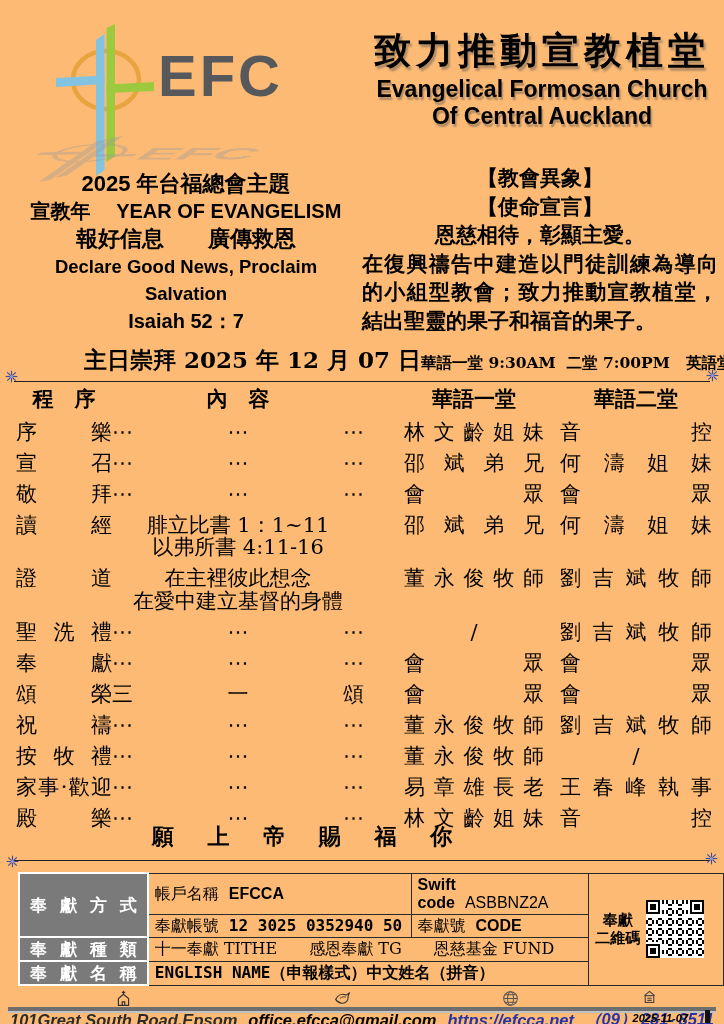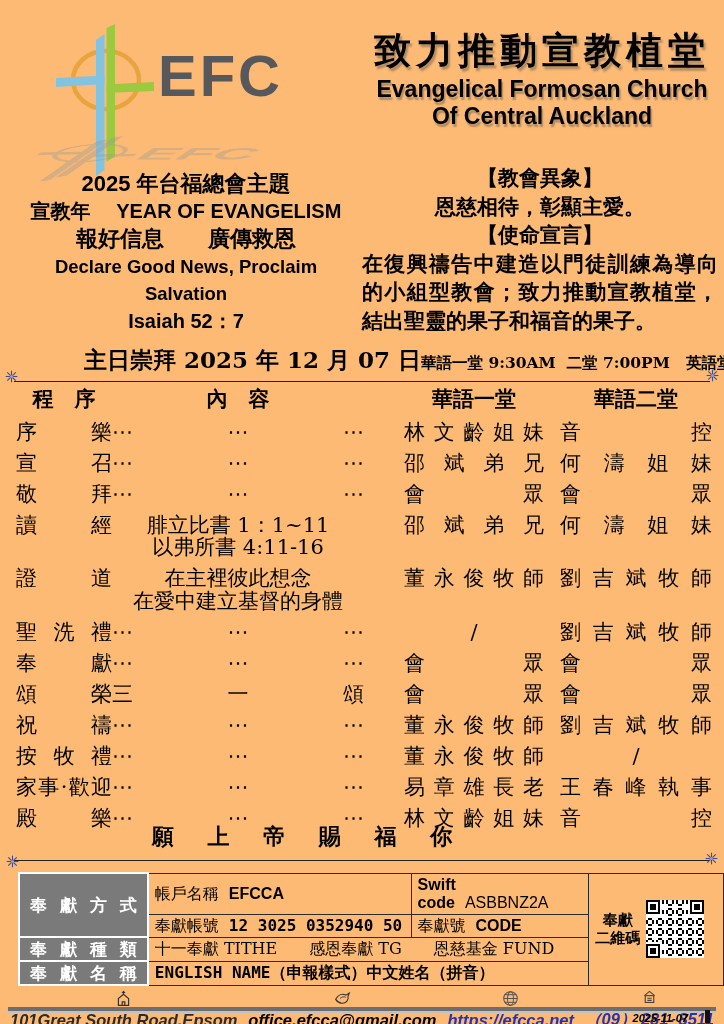--- a/index.html
+++ b/index.html
@@ -122,22 +122,22 @@
   <div class="theme">
     <div class="t1">2025 年台福總會主題</div>
     <div class="t2">宣教年　 YEAR OF EVANGELISM</div>
     <div class="t3">報好信息　　廣傳救恩</div>
     <div class="t5">Declare Good News, Proclaim Salvation</div>
     <div class="t6">Isaiah 52：7</div>
   </div>
 
   <div class="vision">
     <div class="ctrline">【教會異象】</div>
+    <div class="ctrline">【使命宣言】</div>
     <div class="ctrline">恩慈相待，彰顯主愛。</div>
-    <div class="ctrline">【使命宣言】</div>
     <div class="para">在復興禱告中建造以門徒訓練為導向的小組型教會；致力推動宣教植堂，結出聖靈的果子和福音的果子。</div>
   </div>
 
   <div class="service-line kai">
     <span class="service-title">主日崇拜 2025 年 12 月 07 日</span>
     <span class="service-times">華語一堂 9:30AM  二堂 7:00PM   英語堂  9:30AM</span>
   </div>
 
   <div class="rule rule1"></div>
   <svg class="snow" style="top:370px;left:5px;" viewBox="0 0 20 20">

